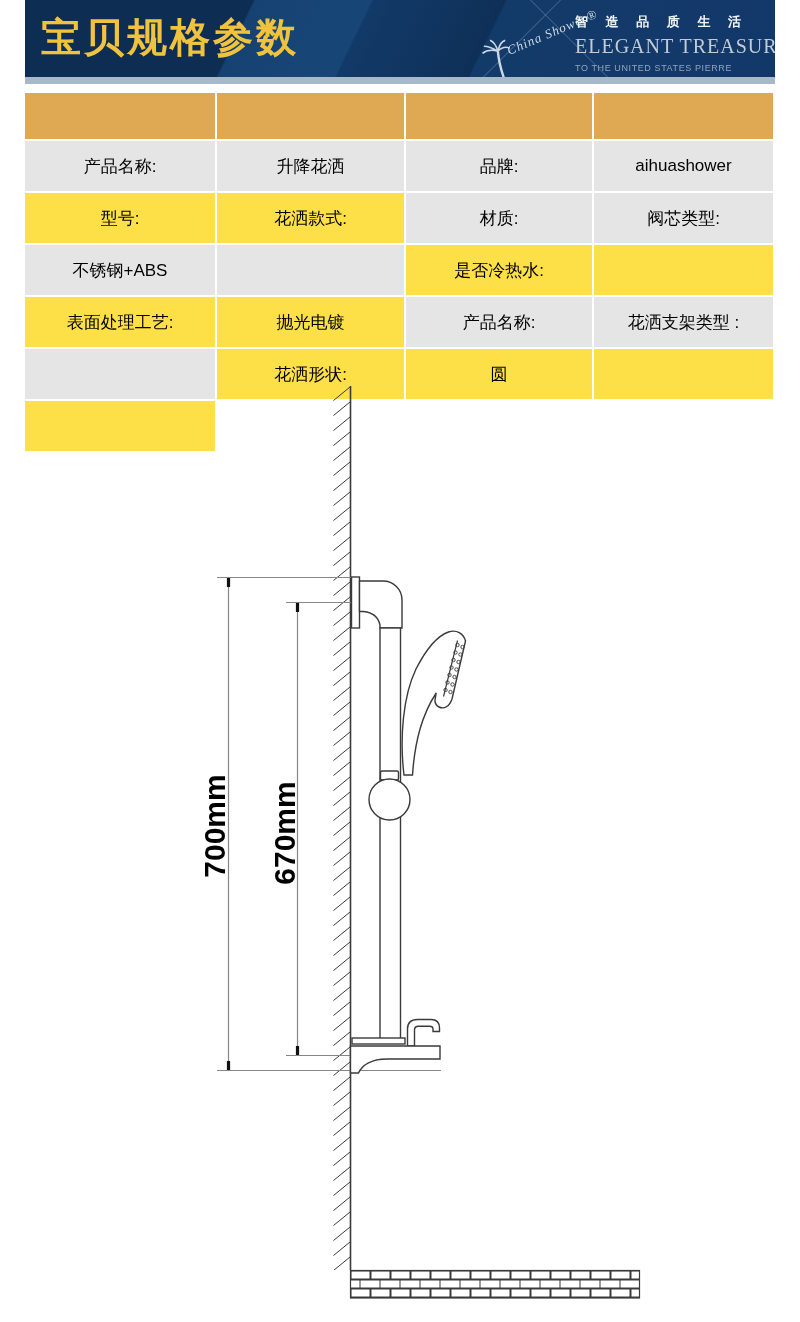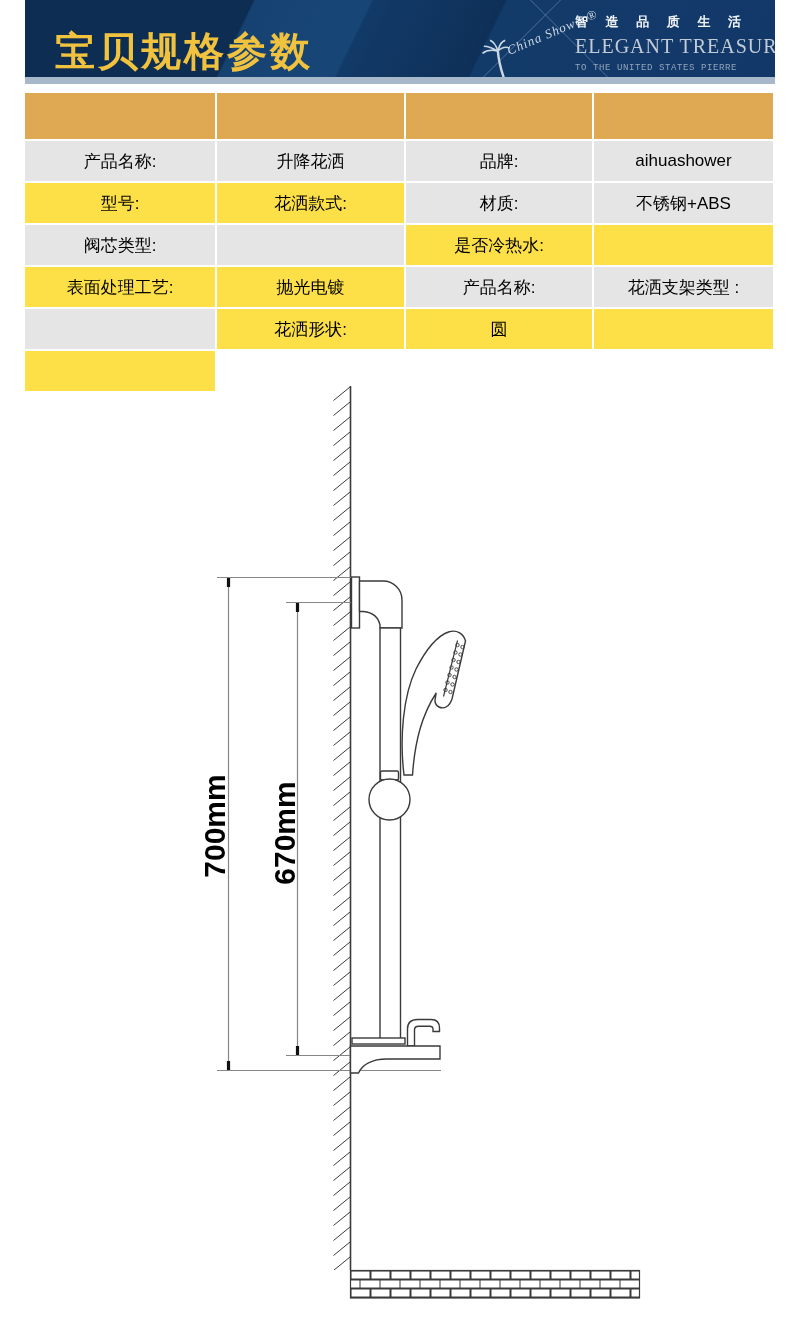--- a/index.html
+++ b/index.html
@@ -9,40 +9,40 @@
   
   .banner{position:absolute;left:25px;top:0;width:750px;height:77px;overflow:hidden;
     background:linear-gradient(116deg,
       #0e2d52 0%, #0e2d52 29%,
       #164272 29.3%, #174676 44%,
       #123a68 44.3%, #0e3058 61%,
       #133b69 61.3%, #12386a 100%);}
   .banner .seam1,.banner .seam2{position:absolute;width:1px;height:260px;background:rgba(170,195,225,.28);}
   .seam1{left:485px;top:-80px;transform:rotate(45deg);}
   .seam2{left:545px;top:-90px;transform:rotate(-45deg);}
-  .banner-title{position:absolute;left:16px;top:10px;margin:14px;font-size:40px;font-weight:bold;
+  .banner-title{position:absolute;left:16px;top:10px;margin:0;font-size:40px;font-weight:bold;
     color:#f0c23e;letter-spacing:3px;}
   .size-label{position:absolute;left:248px;top:44px;font-size:15px;color:#64819f;letter-spacing:1px;margin-top:29px;}
   .brand-logo{position:absolute;left:454px;top:6px;width:120px;height:64px;transform:rotate(-23deg);
     color:#ccd7e3;}
   .brand-logo .script{position:absolute;left:26px;top:24px;font-family:"Liberation Serif",serif;
     font-style:italic;font-size:13px;white-space:nowrap;letter-spacing:1px;}
   .brand-logo svg{position:absolute;left:0;top:14px;}
   .banner-right{position:absolute;left:550px;top:13px;width:200px;}
   .slogan-cn{font-size:13px;color:#f2f6fa;letter-spacing:7px;font-weight:bold;white-space:nowrap;}
   .slogan-en{margin-top:4px;font-family:"Liberation Serif",serif;font-size:20px;color:#c2cbd6;
     white-space:nowrap;letter-spacing:1px;}
-  .slogan-sub{margin-top:5px;font-family:Liberation Mono, monospace;font-size:9px;color:#93a5bb;
+  .slogan-sub{margin-top:5px;font-family:Liberation Sans, sans-serif;font-size:9px;color:#93a5bb;
     letter-spacing:.6px;white-space:nowrap;}
   .banner-strip{position:absolute;left:25px;top:77px;width:750px;height:7px;background:#a8b8cb;}
 
   
   .spec-table{position:absolute;left:25px;top:93px;width:750px;display:grid;
     grid-template-columns:190px 187px 186px 179px;grid-column-gap:2px;grid-row-gap:2px;}
-  .cell{display:flex;align-items:center;justify-content:center;height:40px;
+  .cell{display:flex;align-items:center;justify-content:center;height:50px;
     font-size:17px;color:#000;}
   .hcell{height:46px;background:#dfa852;}
   .c-light{background:#e5e5e5;}
   .c-dark{background:#fde047;}
 
   
   .diagram{position:absolute;left:0;top:0;width:800px;height:1322px;}
   .dim-label{font-family:"Liberation Sans","DejaVu Sans",sans-serif;font-size:30px;font-weight:bold;fill:#000;}
 </style>
 </head>
@@ -79,22 +79,22 @@
 
     <div class="cell c-light">产品名称:</div>
     <div class="cell c-light">升降花洒</div>
     <div class="cell c-light">品牌:</div>
     <div class="cell c-light">aihuashower</div>
 
     <div class="cell c-dark">型号:</div>
     <div class="cell c-dark">花洒款式:</div>
 
     <div class="cell c-light">材质:</div>
+    <div class="cell c-light">阀芯类型:</div>
     <div class="cell c-light">不锈钢+ABS</div>
-    <div class="cell c-light">阀芯类型:</div>
     <div class="cell c-light"></div>
 
     <div class="cell c-dark">是否冷热水:</div>
     <div class="cell c-dark"></div>
     <div class="cell c-dark">表面处理工艺:</div>
     <div class="cell c-dark">抛光电镀</div>
 
     <div class="cell c-light">产品名称:</div>
     <div class="cell c-light">花洒支架类型 :</div>
     <div class="cell c-light"></div>

